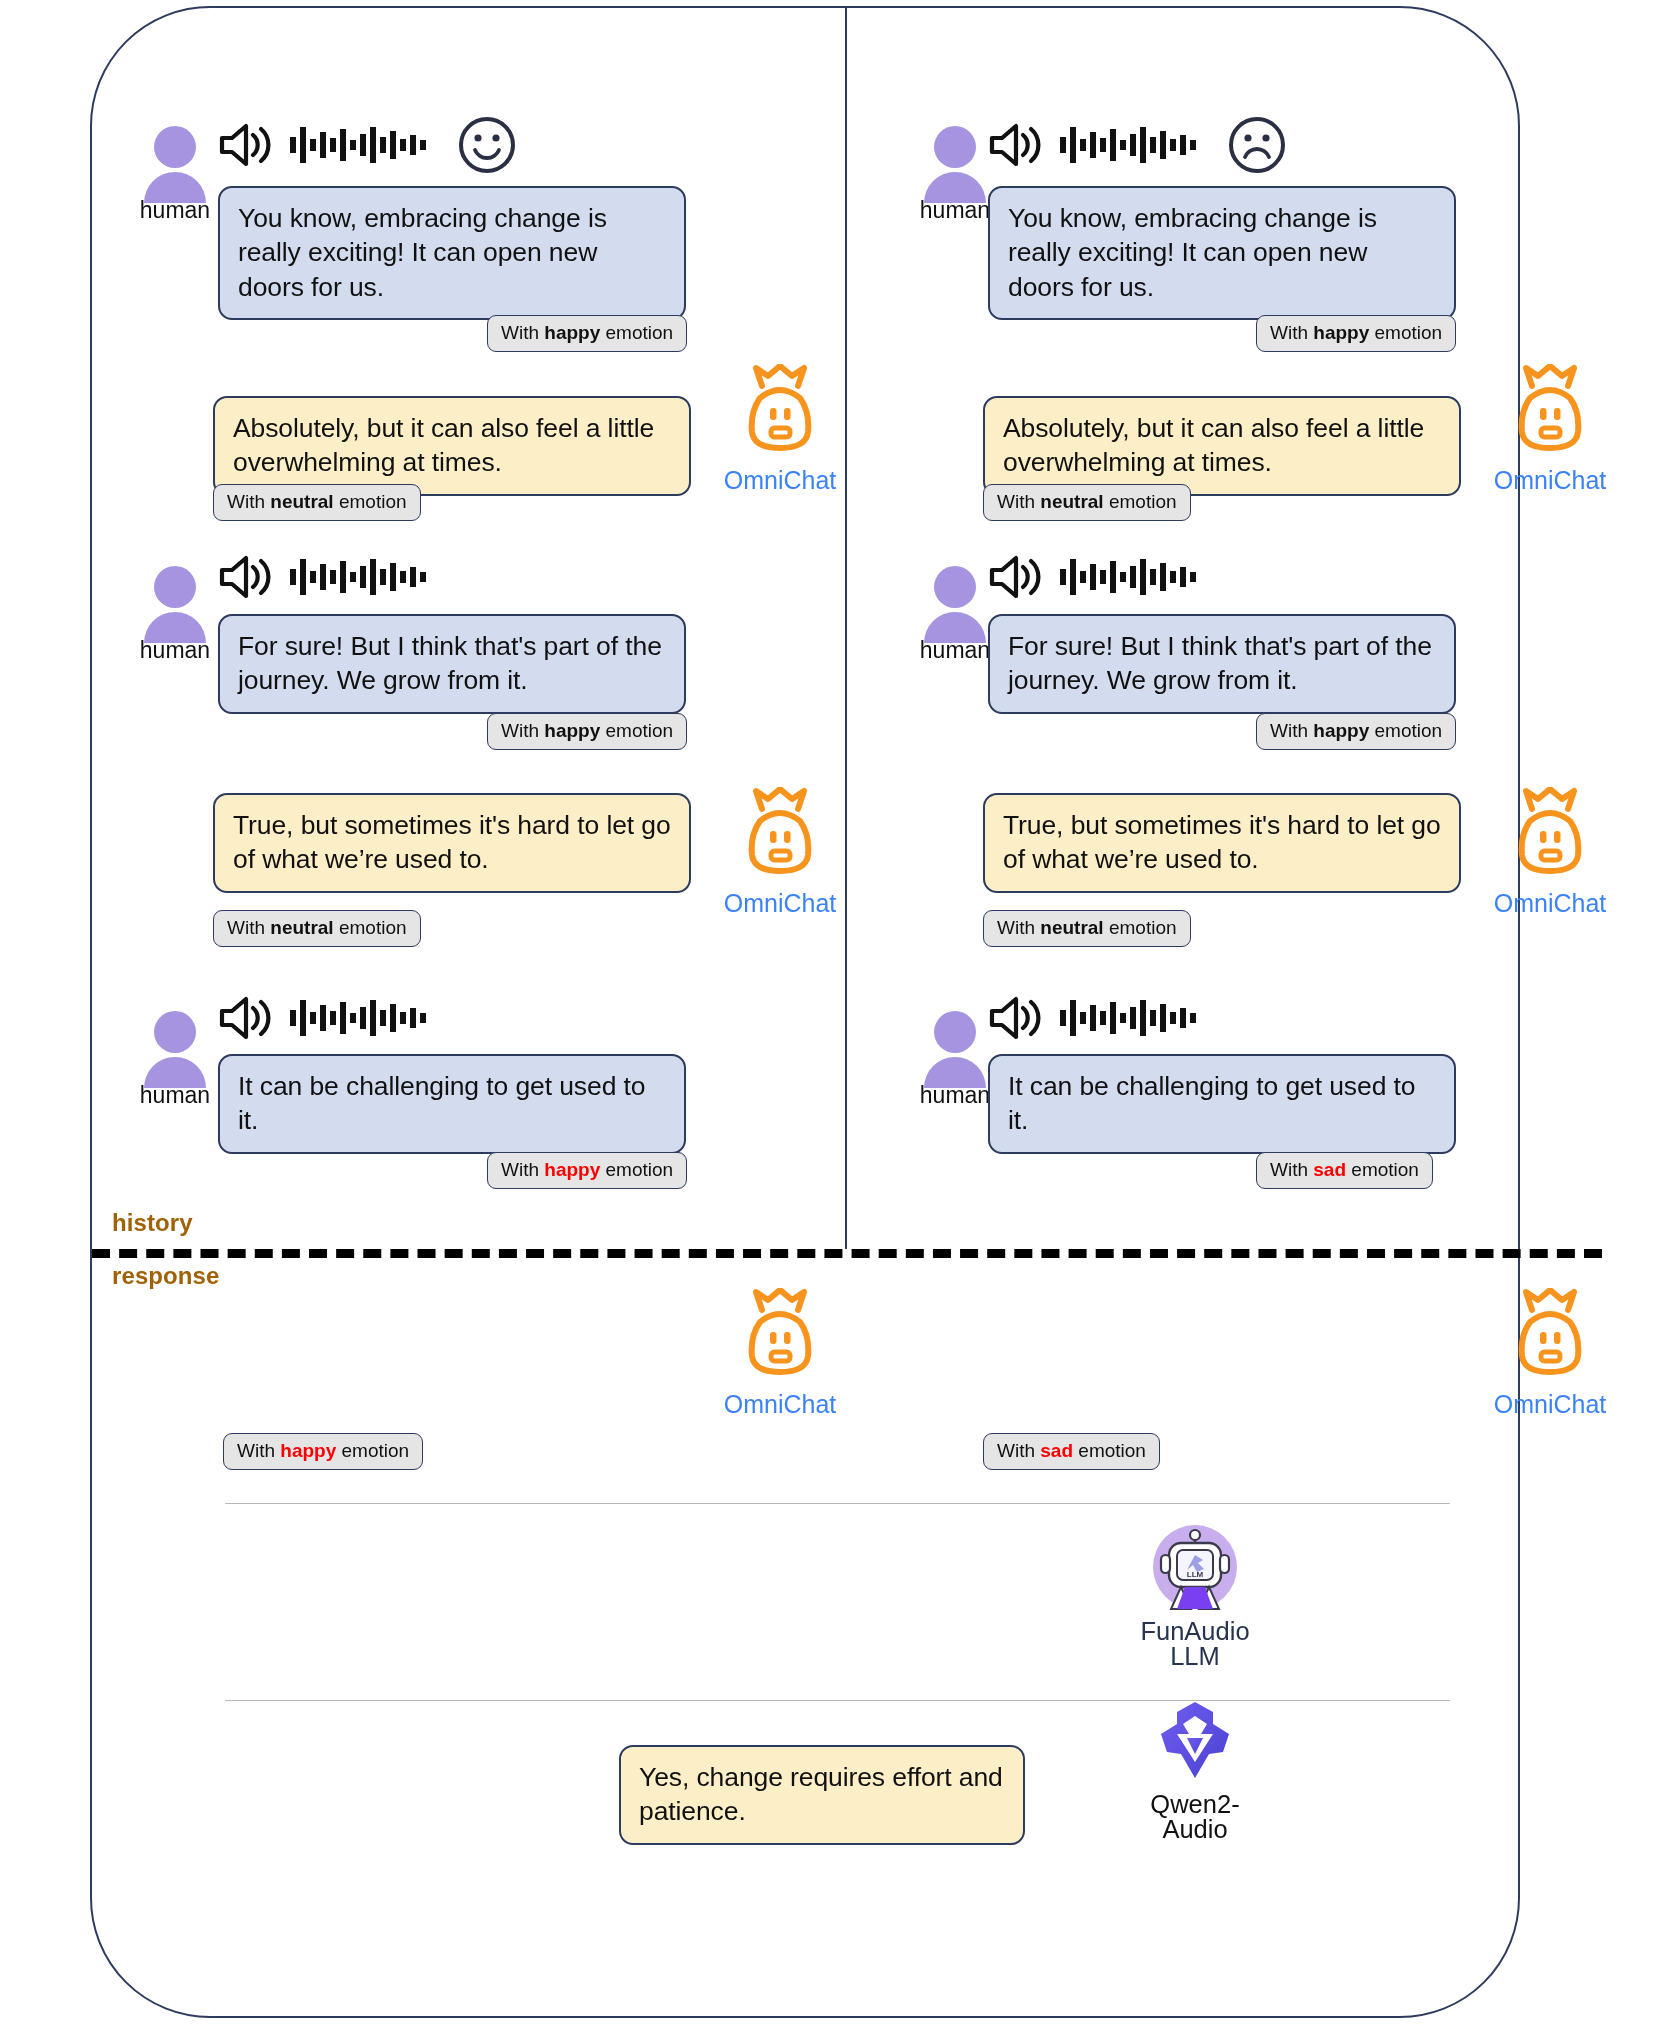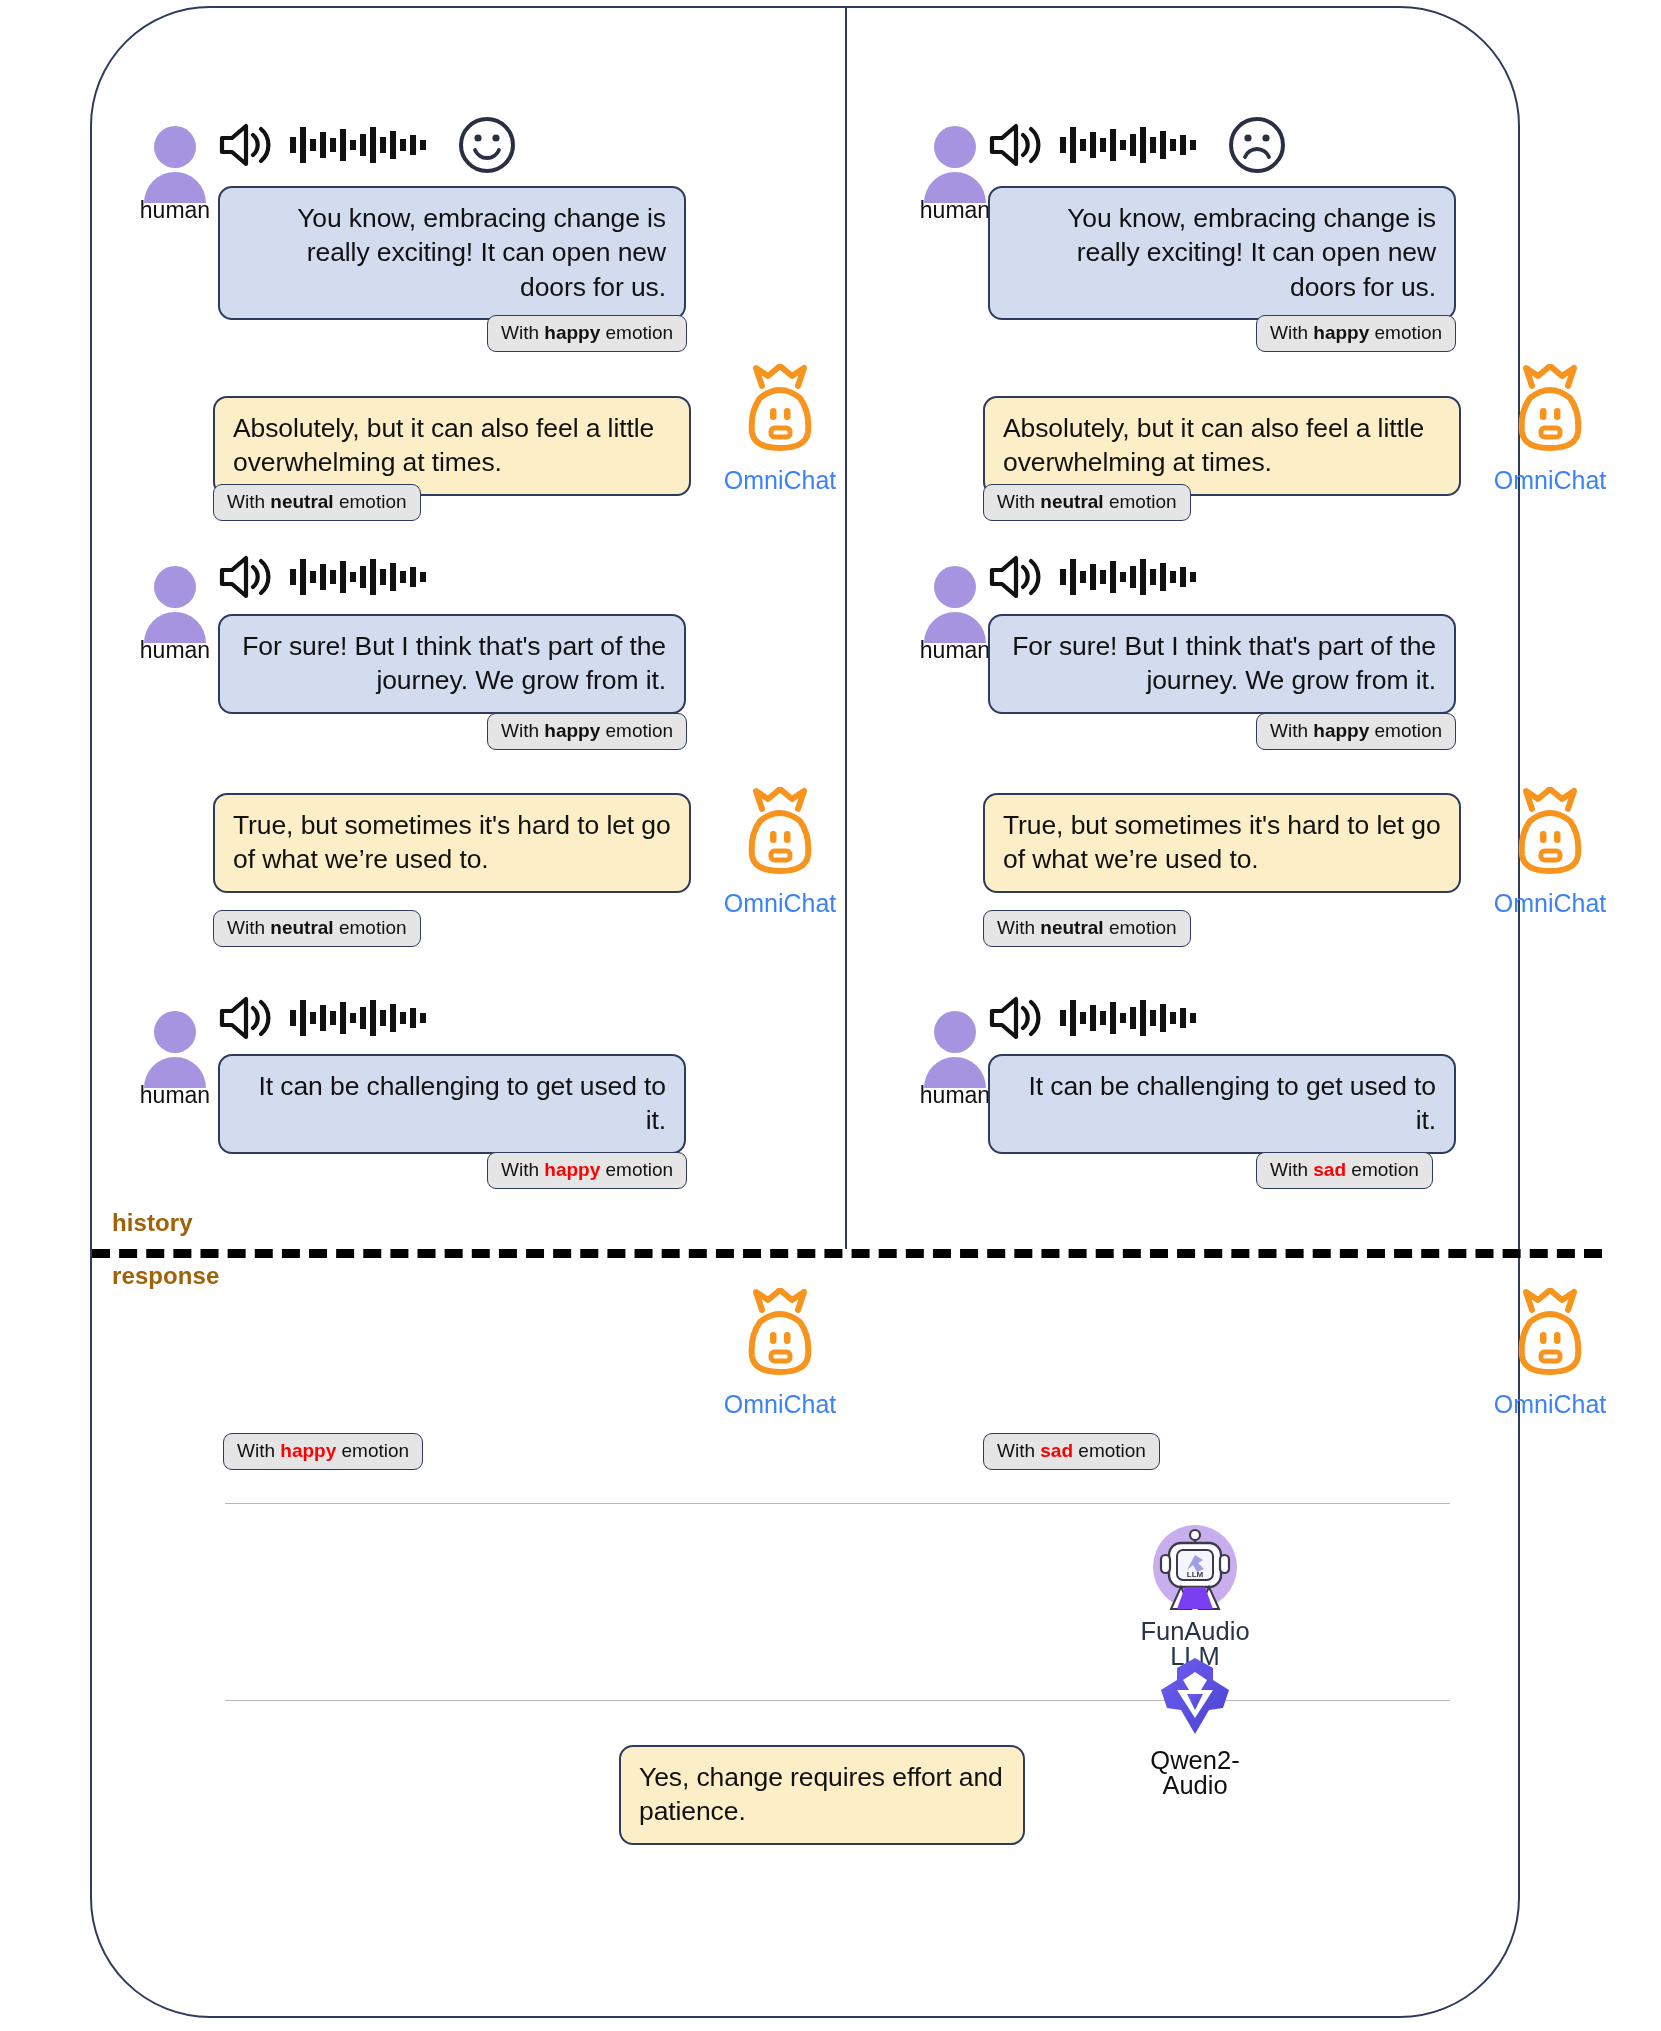--- a/index.html
+++ b/index.html
@@ -64,21 +64,21 @@
   .bubble {
     position: absolute;
     border: 2.2px solid #2d3b5e;
     border-radius: 14px;
     padding: 13px 18px 14px 18px;
     font-size: 26.5px;
     line-height: 1.30;
     color: #111;
     letter-spacing: -0.1px;
   }
-  .bubble.user   { background: #d3dcef; text-align: right; }
+  .bubble.user   { background: #d3dcef; }
   .bubble.bot    { background: #fcefc8; }
 
   
   .chip {
     position: absolute;
     border: 1.8px solid #2d3b5e;
     border-radius: 9px;
     background: #e5e5e5;
     padding: 6px 13px 7px 13px;
     font-size: 19px;
@@ -487,21 +487,21 @@
       <path d="M58 64 L68 86 L48 86 Z" fill="#ffffff" stroke="#3a3a4a" stroke-width="2"></path>
       <path d="M34 64 h20 l8 22 H26 Z" fill="#7b3ff2"></path>
     </svg>
     <span class="agent-name fun two-line">FunAudio</span>
     <span class="agent-name fun two-line" style="margin-top:-4px;">LLM</span>
   </div>
 
   <div class="thin-sep" style="left:225px; top:1700px; width:1225px;"></div>
 
   <div class="bubble bot" style="left:619px; top:1745px; width:406px;">Yes, change requires effort and patience.</div>
-  <div class="agent-block wide" style="left:1100px; top:1652px;">
+  <div class="agent-block wide" style="left:1100px; top:1696px;">
     <svg width="88" height="88" viewBox="0 0 88 88">
       <defs>
         <linearGradient id="qg" x1="0" y1="0" x2="1" y2="1">
           <stop offset="0%" stop-color="#6f5cf0"></stop>
           <stop offset="55%" stop-color="#5b4fe0"></stop>
           <stop offset="100%" stop-color="#4a3fd0"></stop>
         </linearGradient>
       </defs>
       <path d="M44 6 L62 16 L62 28 L78 38 L72 56 L58 58 L44 82 L30 58 L16 56 L10 38 L26 28 L26 16 Z" fill="url(#qg)"></path>
       <path d="M44 20 L56 28 L50 38 L62 38 L44 66 L26 38 L38 38 L32 28 Z" fill="#ffffff"></path>

